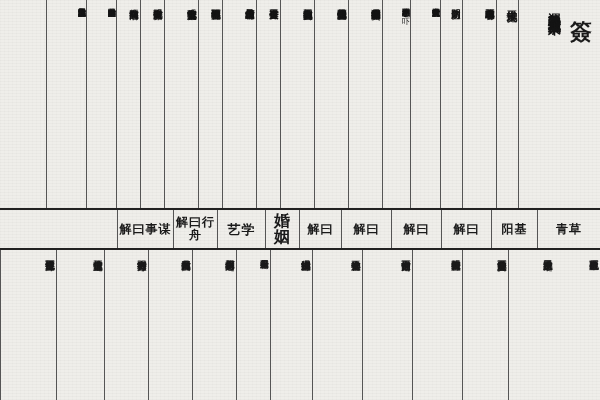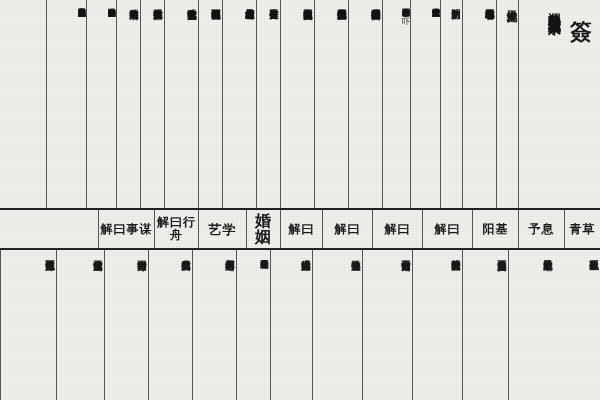--- a/index.html
+++ b/index.html
@@ -122,22 +122,21 @@
     <div class="vcol sep" style="width:34px">仔细思量又何妨物在前身及山树林</div>
     <div class="vcol sep" style="width:24px">利在位地下有阻福不可恃宜拜祖迷斗词</div>
     <div class="vcol sep" style="width:34px">宜祭祀宜市吉有灾来莫强求官讼是非生气</div>
     <div class="vcol sep" style="width:24px">意凉时吉佑聚几平安有阻碍</div>
     <div class="vcol sep" style="width:24px">坐向有利庙宇兴旺修并成门</div>
     <div class="vcol tiny sep" style="width:30px">若是龙神旺文曲求财阻滞宜防小心</div>
     <div class="vcol tiny sep" style="width:40px">求名望旺文职廉群低窄忌系冲口只从山坡谷起</div>
   </div>
 
   <div class="head-row">
-    <div class="head-cell stack" style="width:36px">青草</div>
-    <div class="head-cell stack" style="width:46px">予息</div>
+    <div class="head-cell stack" style="width:63px">青草</div>
     <div class="head-cell stack" style="width:46px">阳基</div>
     <div class="head-cell stack" style="width:50px">解曰</div>
     <div class="head-cell stack" style="width:50px">解曰</div>
     <div class="head-cell stack" style="width:50px">解曰</div>
     <div class="head-cell stack" style="width:42px">解曰</div>
     <div class="head-cell small" style="width:34px">婚姻</div>
     <div class="head-cell two" style="width:48px">艺学</div>
     <div class="head-cell stack" style="width:44px">解曰行舟</div>
     <div class="head-cell stack" style="width:56px">解曰事谋</div>
   </div>

